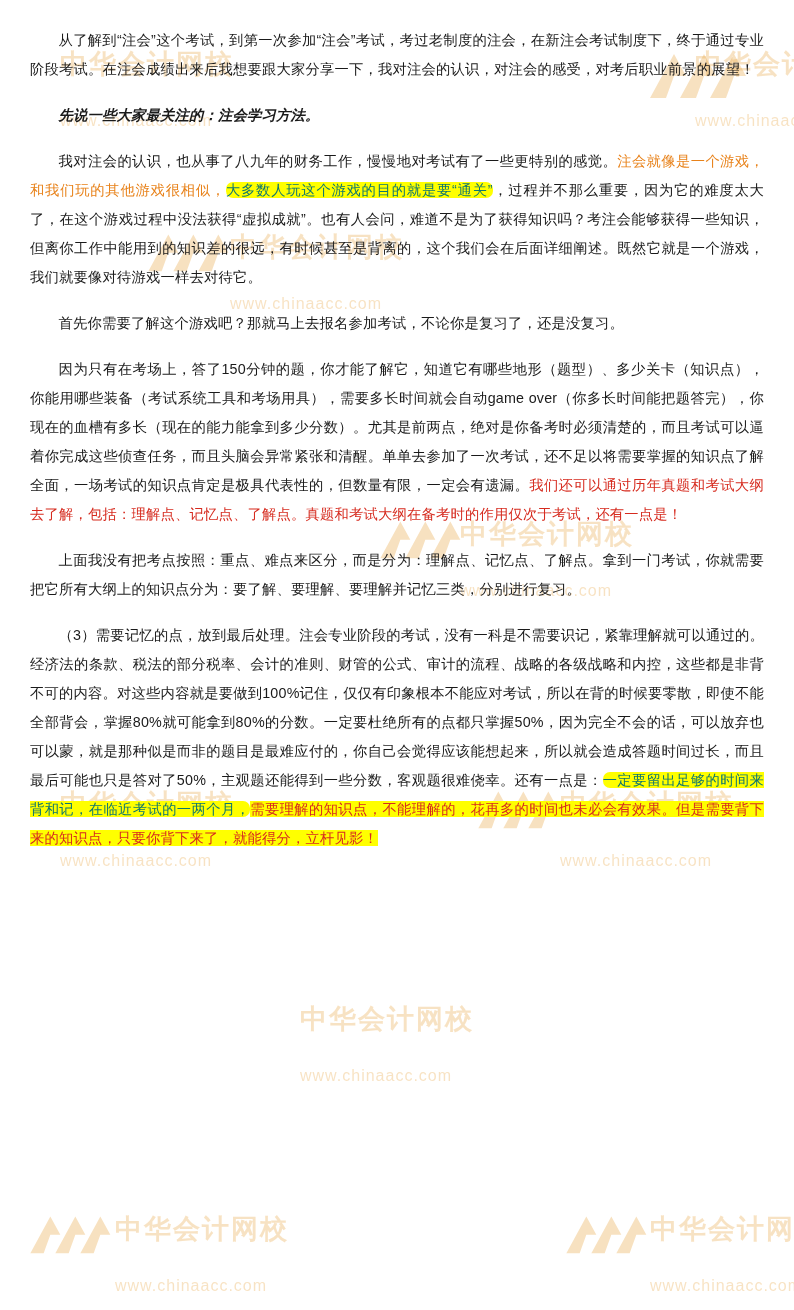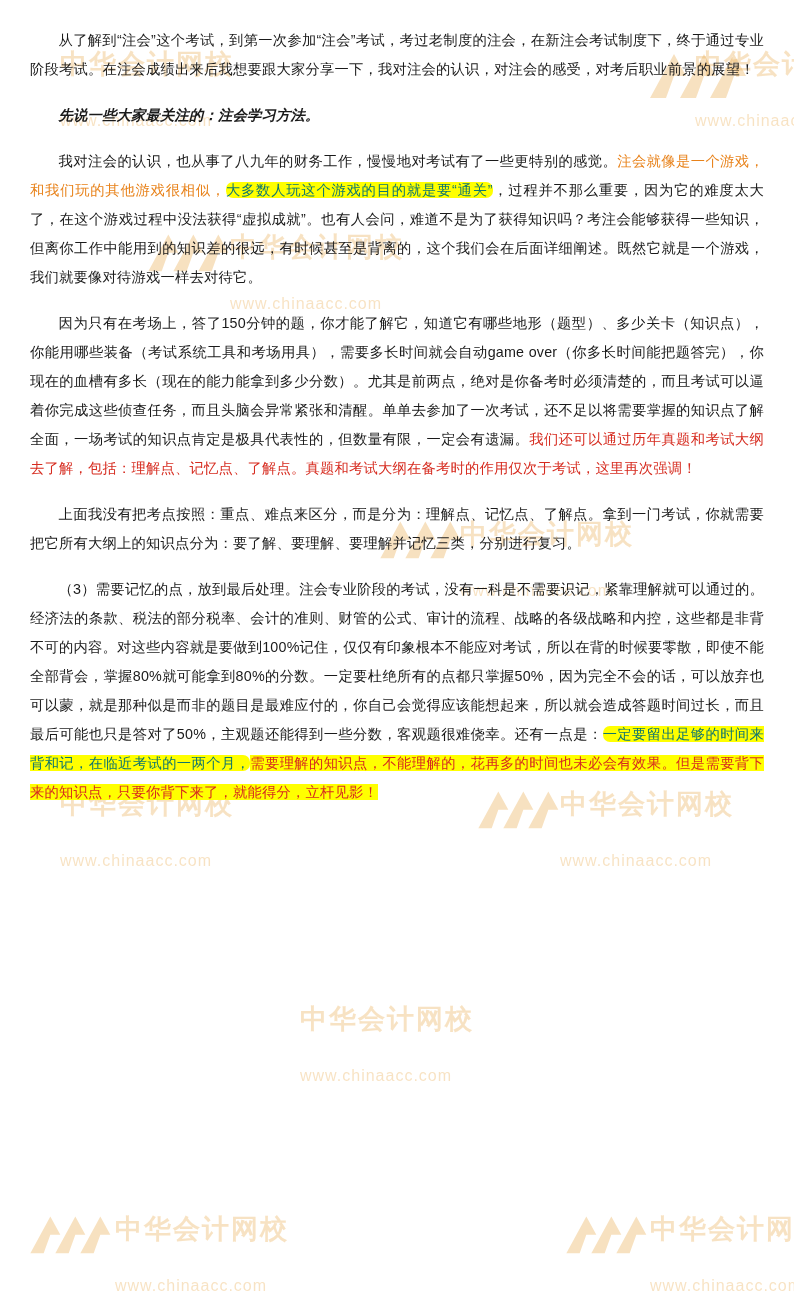--- a/index.html
+++ b/index.html
@@ -173,18 +173,19 @@
         <path d="M70 50 L94 6 L106 28 L94 28 L86 50 Z" fill="#e8a33d"></path>
       </svg>
     </div>
 
   </div>
 
   <div class="content" id="article">
       <p class="para indent"><span>从了解到“注会”这个考试，到第一次参加“注会”考试，考过老制度的注会，在新注会考试制度下，终于通过专业阶段考试。在注会成绩出来后我想要跟大家分享一下，我对注会的认识，对注会的感受，对考后职业前景的展望！</span></p>
       <p class="para indent bold"><span>先说一些大家最关注的：注会学习方法。</span></p>
       <p class="para indent"><span>我对注会的认识，也从事了八九年的财务工作，慢慢地对考试有了一些更特别的感觉。</span><span class="hl-orange">注会就像是一个游戏，和我们玩的其他游戏很相似，</span><span class="hl-yellow">大多数人玩这个游戏的目的就是要“通关”</span><span>，过程并不那么重要，因为它的难度太大了，在这个游戏过程中没法获得“虚拟成就”。也有人会问，难道不是为了获得知识吗？考注会能够获得一些知识，但离你工作中能用到的知识差的很远，有时候甚至是背离的，这个我们会在后面详细阐述。既然它就是一个游戏，我们就要像对待游戏一样去对待它。</span></p>
-      <p class="para indent"><span>因为只有在考场上，答了150分钟的题，你才能了解它，知道它有哪些地形（题型）、多少关卡（知识点），你能用哪些装备（考试系统工具和考场用具），需要多长时间就会自动game over（你多长时间能把题答完），你现在的血槽有多长（现在的能力能拿到多少分数）。尤其是前两点，绝对是你备考时必须清楚的，而且考试可以逼着你完成这些侦查任务，而且头脑会异常紧张和清醒。单单去参加了一次考试，还不足以将需要掌握的知识点了解全面，一场考试的知识点肯定是极具代表性的，但数量有限，一定会有遗漏。</span><span class="hl-red">我们还可以通过历年真题和考试大纲去了解，包括：理解点、记忆点、了解点。真题和考试大纲在备考时的作用仅次于考试，这里再次强调！</span></p>
+      <p class="para indent"><span>首先你需要了解这个游戏吧？那就马上去报名参加考试，不论你是复习了，还是没复习。</span></p>
+      <p class="para indent"><span>因为只有在考场上，答了150分钟的题，你才能了解它，知道它有哪些地形（题型）、多少关卡（知识点），你能用哪些装备（考试系统工具和考场用具），需要多长时间就会自动game over（你多长时间能把题答完），你现在的血槽有多长（现在的能力能拿到多少分数）。尤其是前两点，绝对是你备考时必须清楚的，而且考试可以逼着你完成这些侦查任务，而且头脑会异常紧张和清醒。单单去参加了一次考试，还不足以将需要掌握的知识点了解全面，一场考试的知识点肯定是极具代表性的，但数量有限，一定会有遗漏。</span><span class="hl-red">我们还可以通过历年真题和考试大纲去了解，包括：理解点、记忆点、了解点。真题和考试大纲在备考时的作用仅次于考试，还有一点是！</span></p>
       <p class="para indent"><span>上面我没有把考点按照：重点、难点来区分，而是分为：理解点、记忆点、了解点。拿到一门考试，你就需要把它所有大纲上的知识点分为：要了解、要理解、要理解并记忆三类，分别进行复习。</span></p>
       <p class="para indent"><span>（3）需要记忆的点，放到最后处理。注会专业阶段的考试，没有一科是不需要识记，紧靠理解就可以通过的。经济法的条款、税法的部分税率、会计的准则、财管的公式、审计的流程、战略的各级战略和内控，这些都是非背不可的内容。对这些内容就是要做到100%记住，仅仅有印象根本不能应对考试，所以在背的时候要零散，即使不能全部背会，掌握80%就可能拿到80%的分数。一定要杜绝所有的点都只掌握50%，因为完全不会的话，可以放弃也可以蒙，就是那种似是而非的题目是最难应付的，你自己会觉得应该能想起来，所以就会造成答题时间过长，而且最后可能也只是答对了50%，主观题还能得到一些分数，客观题很难侥幸。还有一点是：</span><span class="hl-yellow">一定要留出足够的时间来背和记，在临近考试的一两个月，</span><span class="hl-yellow-red">需要理解的知识点，不能理解的，花再多的时间也未必会有效果。但是需要背下来的知识点，只要你背下来了，就能得分，立杆见影！</span></p>
     </div>
 
 </div>
 
 </body></html>

